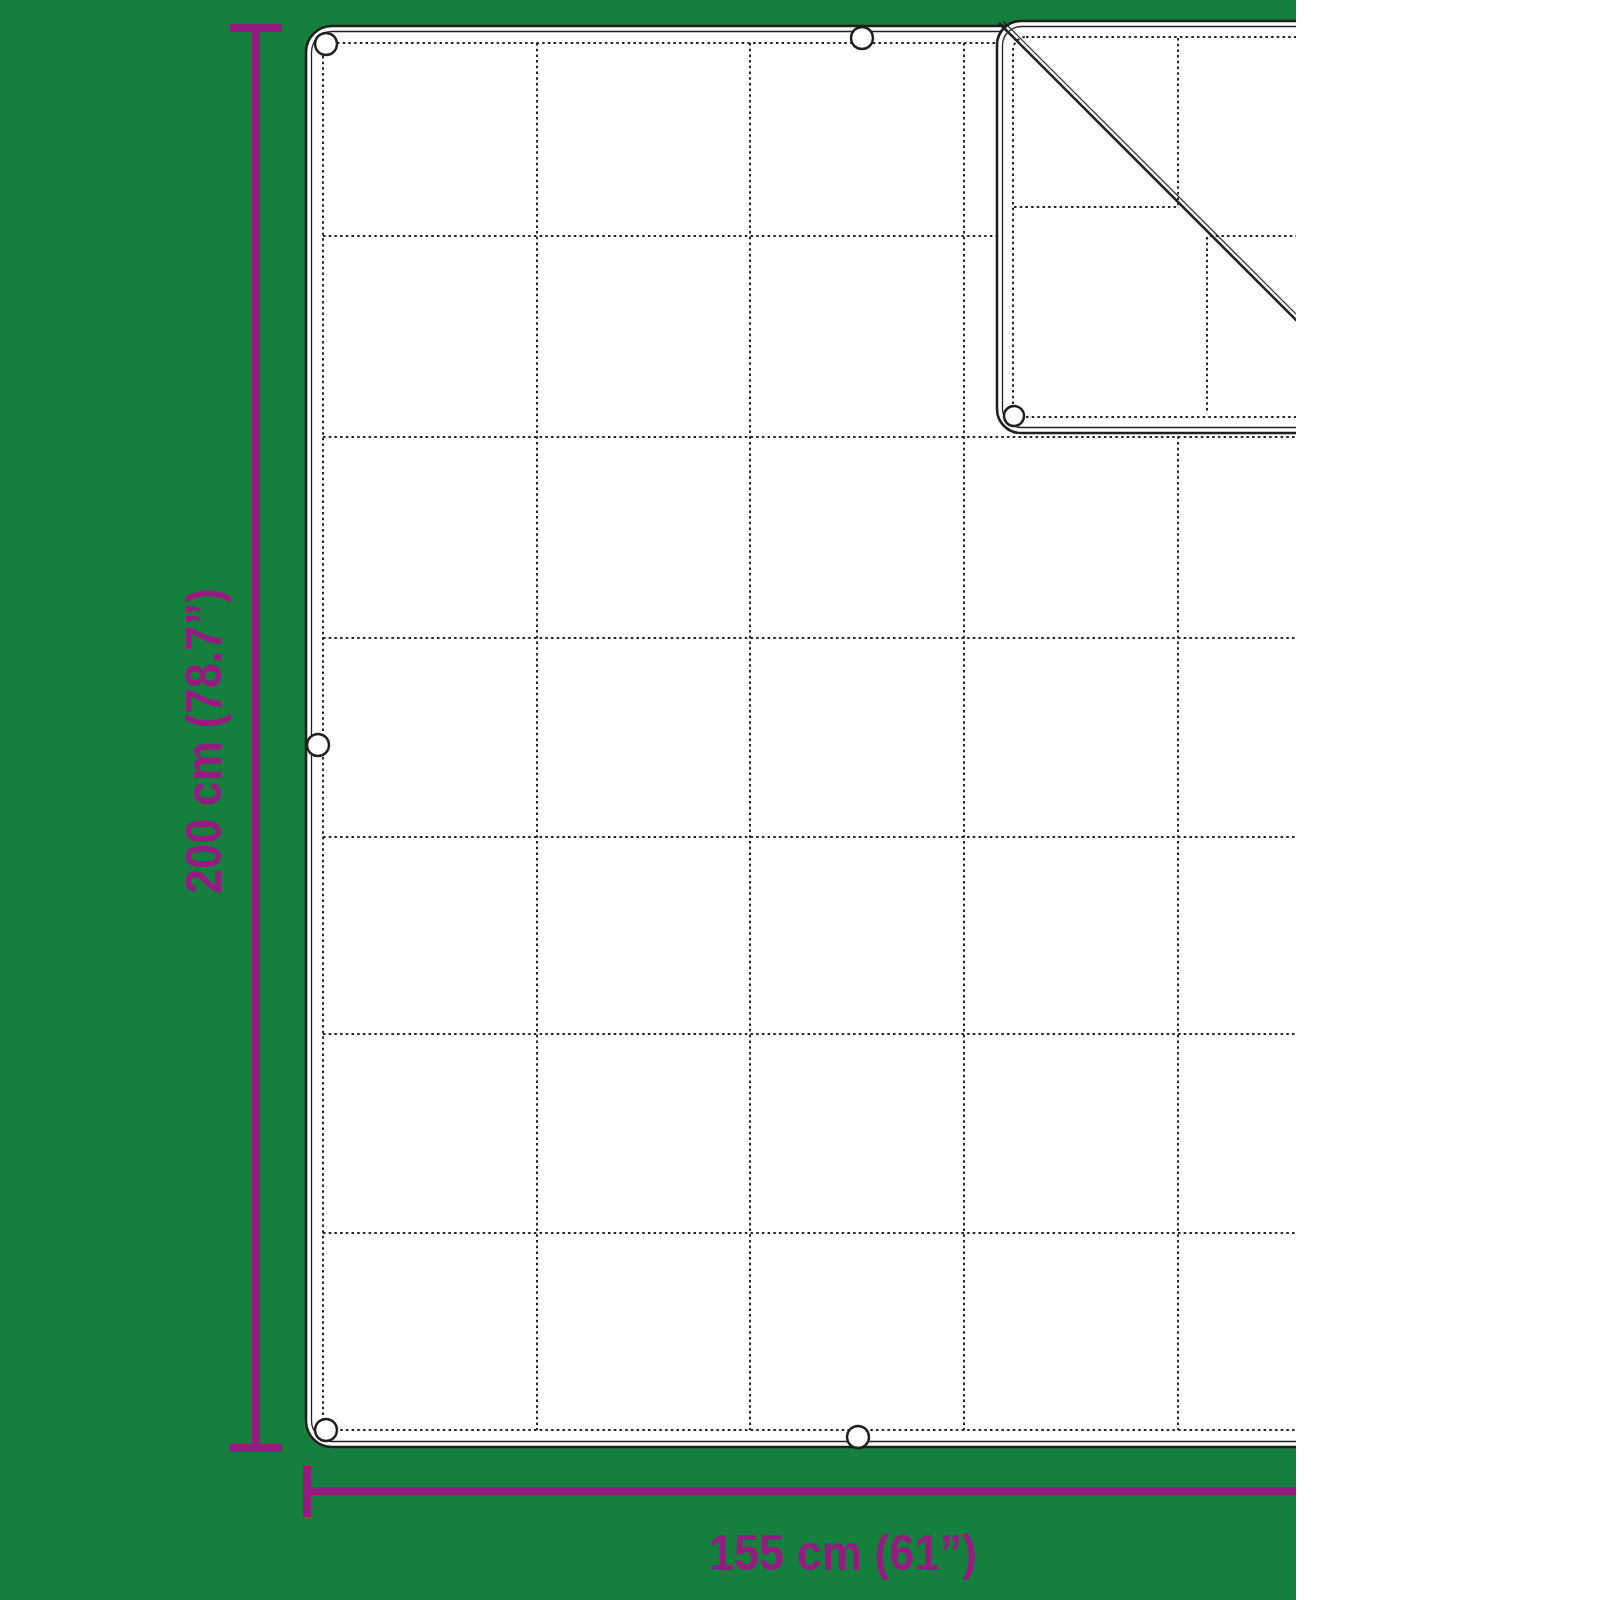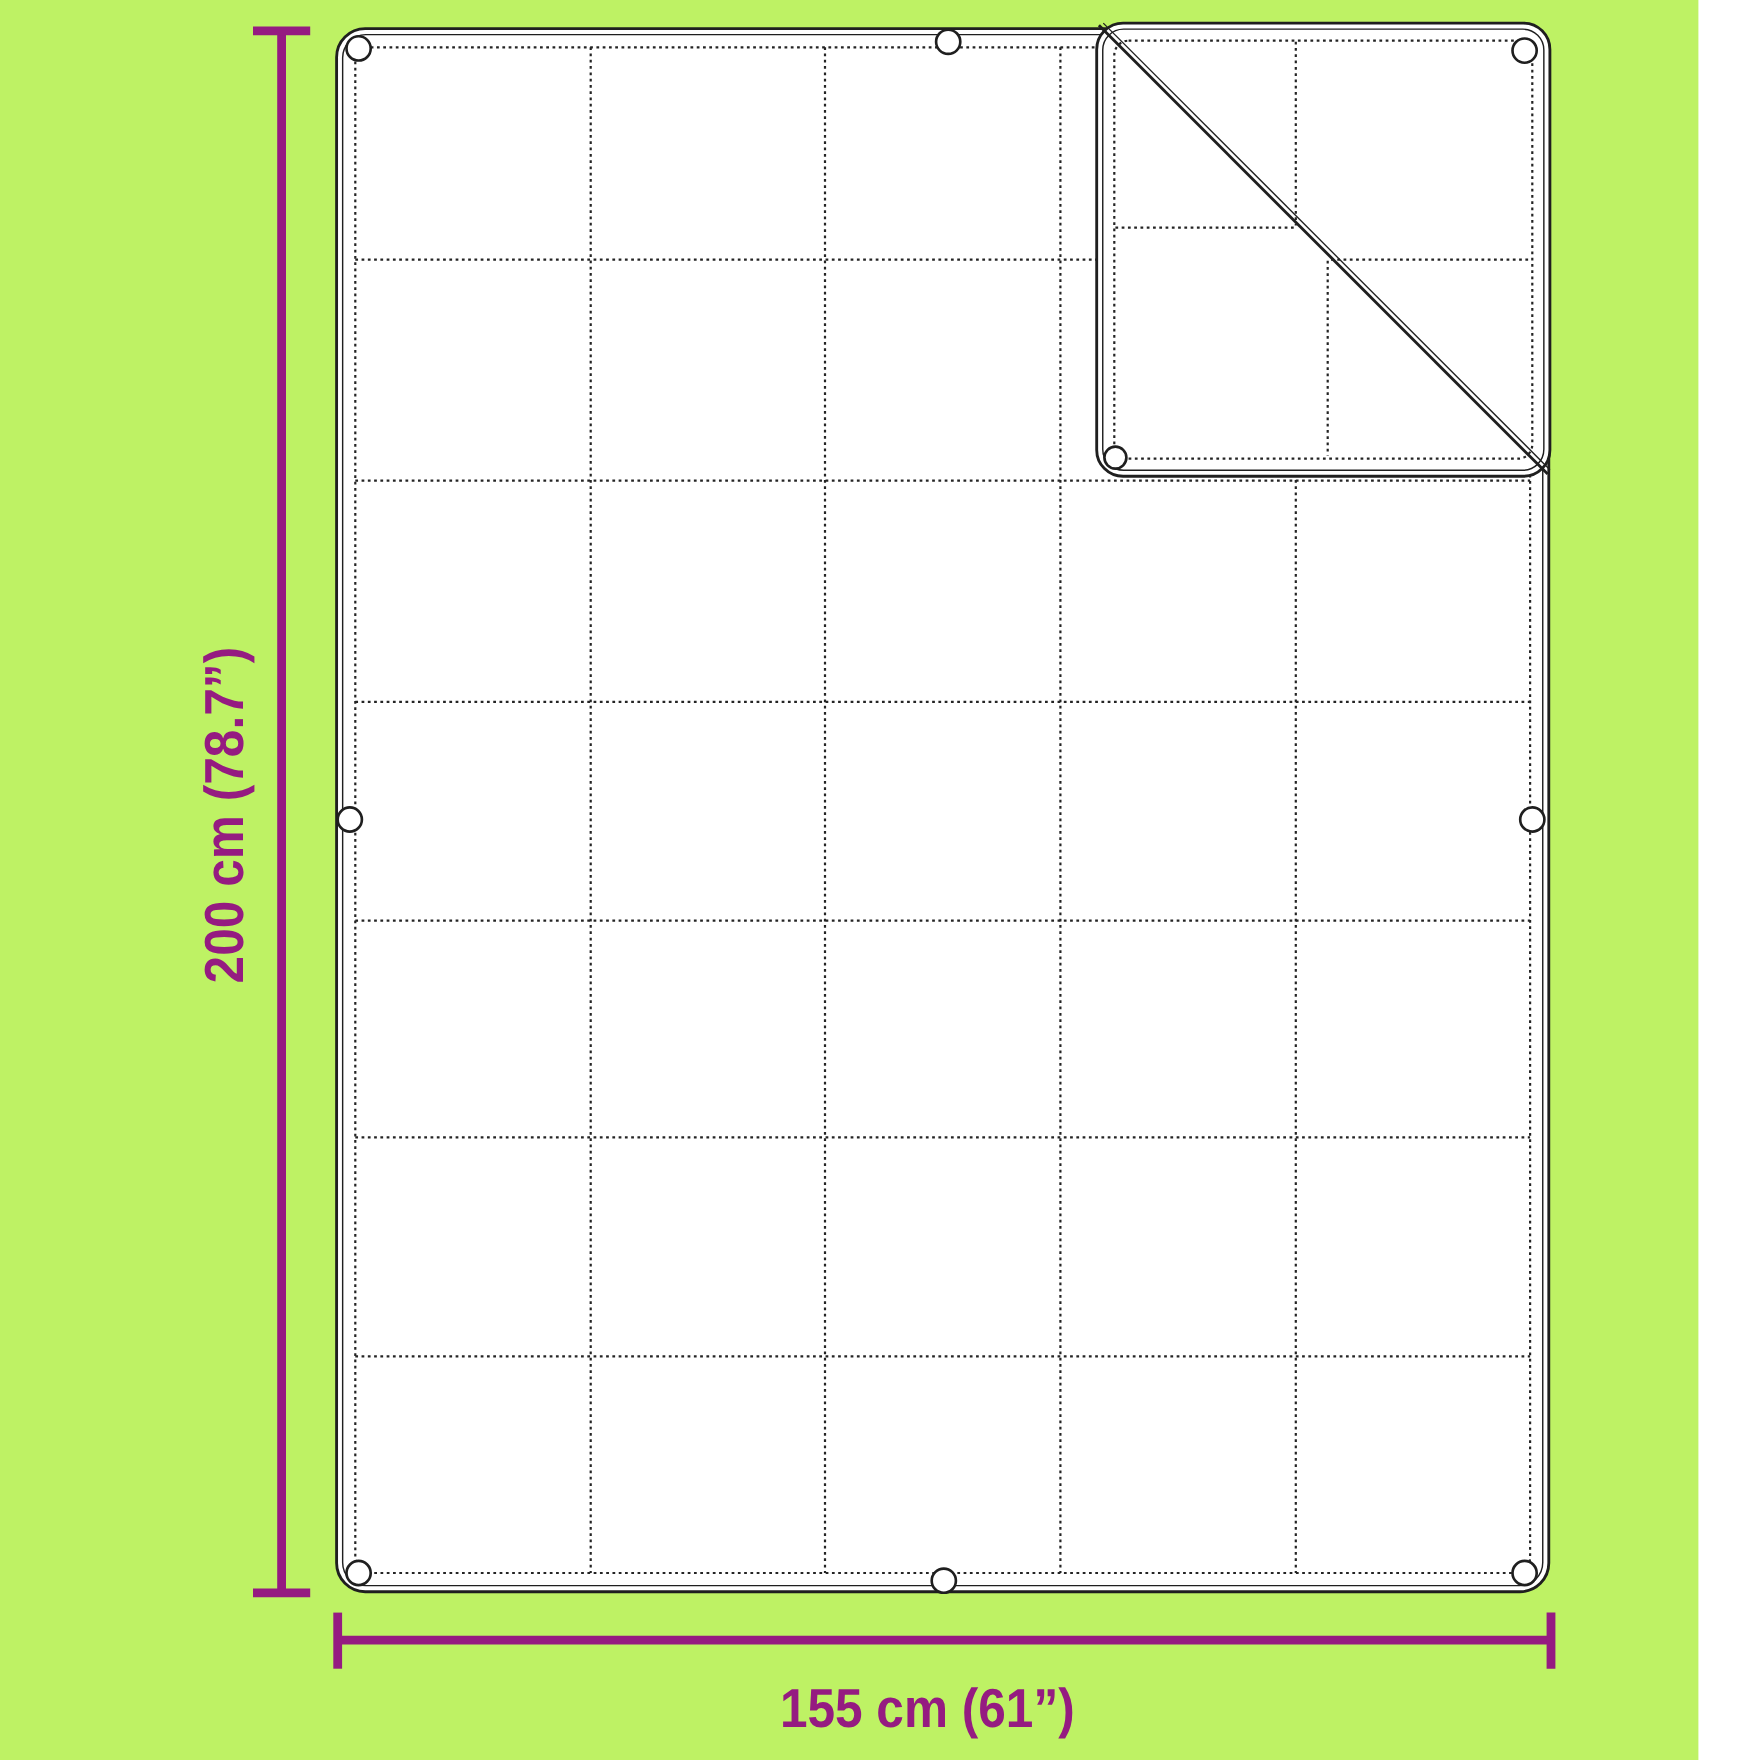--- a/index.html
+++ b/index.html
@@ -2,23 +2,23 @@
 <html><head>
 <meta charset="utf-8">
 <style>
   html, body {
     margin: 0;
     padding: 0;
     background: #ffffff;
   }
   .stage {
     position: relative;
-    width: 1544px;
+    width: 1296px;
     height: 1600px;
-    background: #bef264;
+    background: #15803d;
     overflow: hidden;
   }
   svg { display: block; }
 
   
   .outline {
     fill: #ffffff;
     stroke: #1f1f1f;
     stroke-width: 2.6;
     stroke-linejoin: round;

